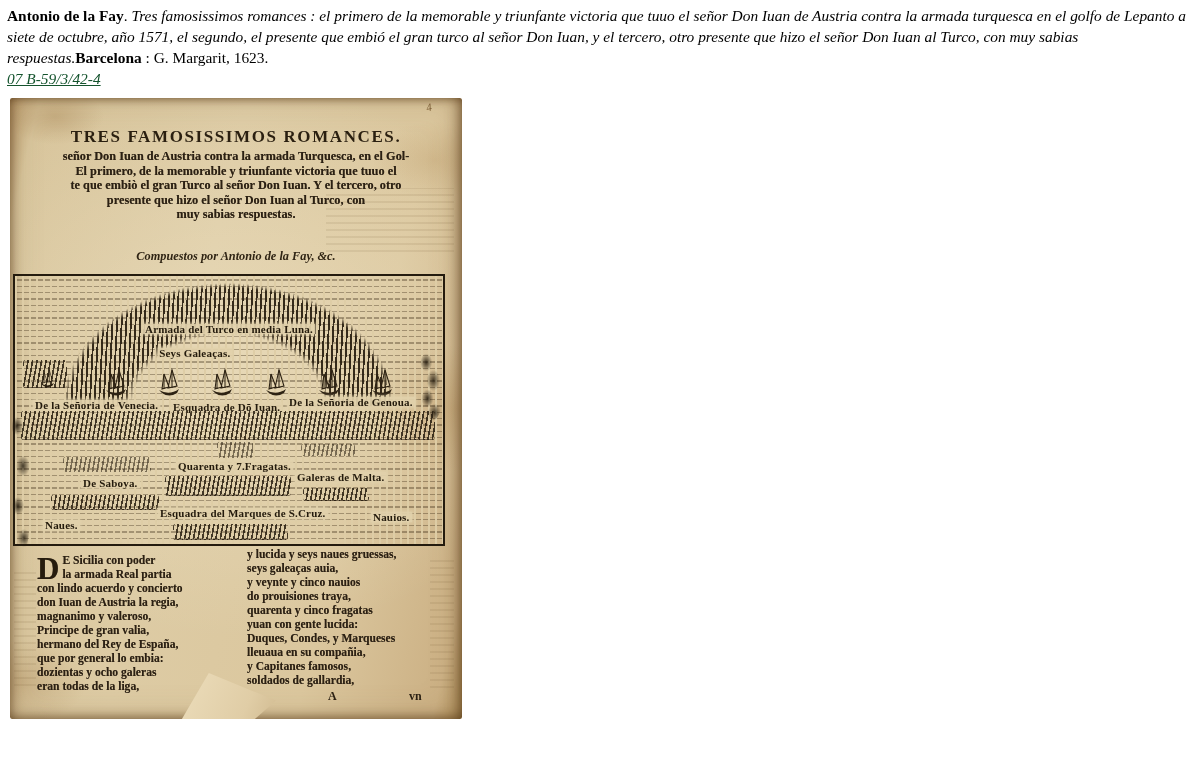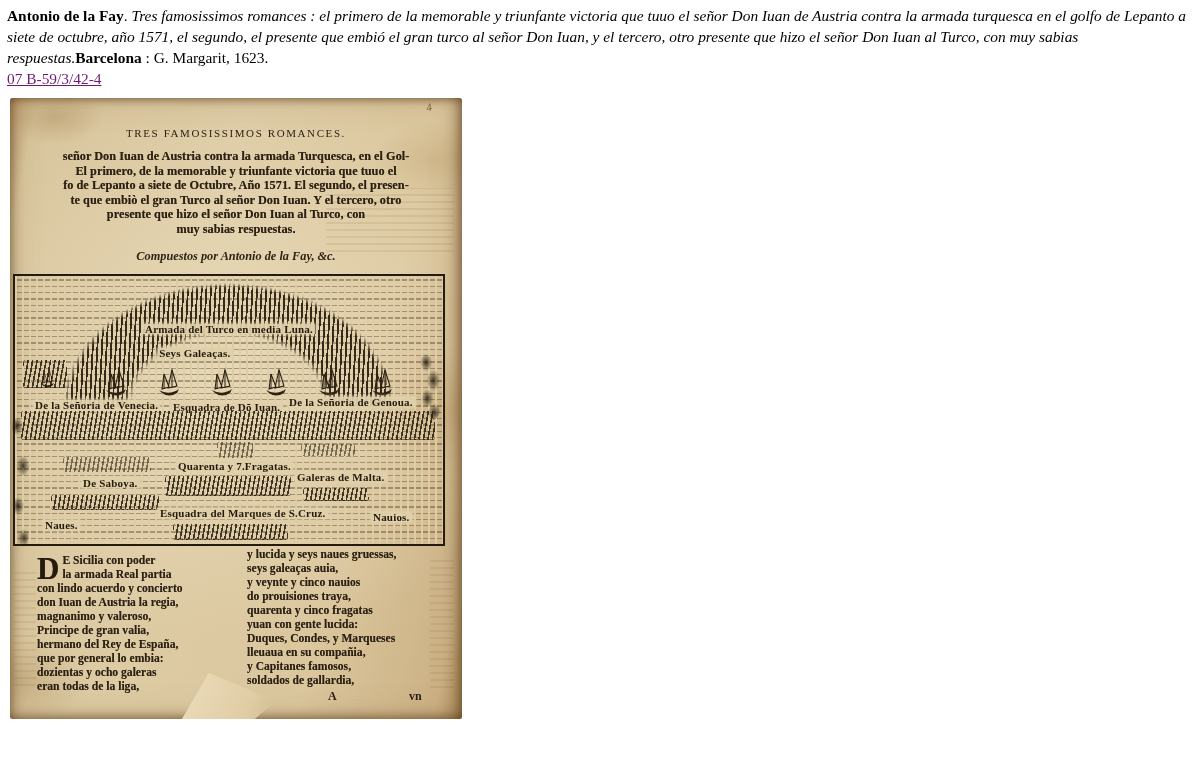--- a/index.html
+++ b/index.html
@@ -5,41 +5,41 @@
   * { margin:0; padding:0; box-sizing:border-box; }
   html,body { background:#ffffff; width:1200px; height:761px; overflow:hidden;
               font-family:"Liberation Serif", serif; }
 
   
   .catalog { position:absolute; left:7px; top:5px; width:1188px;
              font-size:15.4px; line-height:21px; color:#000; }
   .catalog .author { font-weight:bold;margin-top:34px; }
   .catalog .title  { font-style:italic; }
   .catalog .place  { font-weight:bold; }
-  .shelfmark { display:inline-block; margin-top:0px; color:#701a75;
-               text-decoration:underline; font-size:15.4px; cursor:pointer; }
+  .shelfmark { display:inline-block; margin-top:0px; color:#14532d;
+               text-decoration:underline; font-size:15.4px; cursor:pointer;font-style:italic; }
 
   
   .scan { position:absolute; left:10px; top:98px; width:452px; height:621px;
           border-radius:2px; overflow:hidden;
           background:
             radial-gradient(90px 55px at 94% 10%, rgba(168,128,72,.22), transparent 70%),
             radial-gradient(130px 90px at 99% 50%, rgba(168,128,72,.28), transparent 70%),
             radial-gradient(90px 60px at 3% 94%, rgba(150,110,60,.25), transparent 70%),
             radial-gradient(70px 40px at 10% 3%, rgba(150,110,60,.28), transparent 70%),
             radial-gradient(400px 330px at 50% 42%, rgba(255,249,228,.30), transparent 85%),
             linear-gradient(103deg,#c0a274 0%,#d8c59c 5%,#ddcba4 40%,#dbc79e 72%,#ccb185 95%,#b2945f 100%);
           box-shadow: inset 0 7px 10px -6px rgba(92,62,28,.65),
                       inset 0 -9px 12px -7px rgba(92,62,28,.6),
                       inset 9px 0 12px -7px rgba(92,62,28,.55),
                       inset -11px 0 14px -8px rgba(92,62,28,.7),
                       inset 0 0 34px rgba(130,95,50,.22); }
 
   .page-title { position:absolute; left:0; top:29px; width:100%; text-align:center;
-                font-size:11px; font-weight:normal; letter-spacing:1.6px;
+                font-size:17px; font-weight:bold; letter-spacing:1.6px;
                 color:#2a1f10; white-space:nowrap; }
   .page-subtitle { position:absolute; left:2%; top:51px; width:96%; text-align:center;
                    font-size:12.3px; line-height:14.5px; color:#2b2013; font-weight:bold;
                    text-shadow:0 0 .5px rgba(43,32,19,.55); }
   .byline { position:absolute; left:0; top:151px; width:100%; text-align:center;
             font-style:italic; font-size:12.3px; color:#2f2414; font-weight:bold; }
 
   .hand-mark { position:absolute; left:416px; top:3px; font-size:11px; color:#7e6038;
                font-style:italic; transform:rotate(-12deg); }
 
@@ -112,21 +112,20 @@
   <span class="hand-mark">4</span>
   <div class="bleed b1"></div>
   <div class="bleed b2"></div>
   <div class="bleed b3"></div>
 
   <div class="page-title">TRES FAMOSISSIMOS ROMANCES.</div>
 
   <div class="page-subtitle">
     <div>señor Don Iuan de Austria contra la armada Turquesca, en el Gol-</div>
     <div>El primero, de la memorable y triunfante victoria que tuuo el</div>
-    <div>fo de Lepanto a siete de Octubre, Año 1571. El segundo, el presen-</div>
     <div>te que embiò el gran Turco al señor Don Iuan. Y el tercero, otro</div>
     <div>presente que hizo el señor Don Iuan al Turco, con</div>
     <div>muy sabias respuestas.</div>
   </div>
 
   <div class="byline">Compuestos por Antonio de la Fay, &amp;c.</div>
 
   <div class="woodcut">
 
     <div class="crescent"></div>

